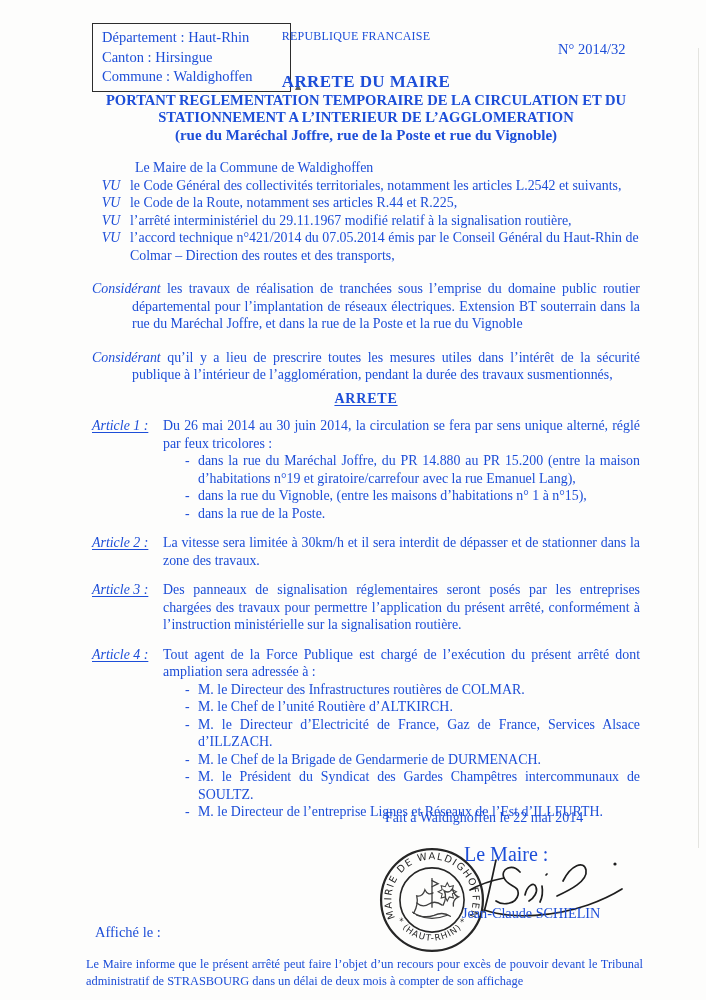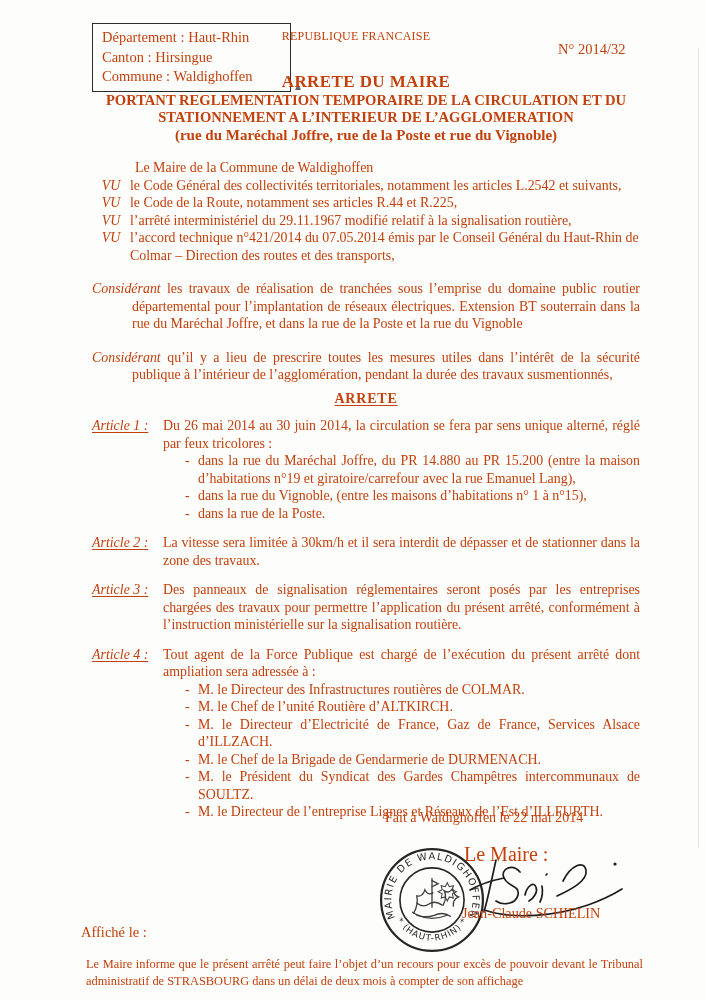--- a/index.html
+++ b/index.html
@@ -1,20 +1,20 @@
 <!DOCTYPE html>
 <html><head>
 <meta charset="utf-8">
 <style>
   * { margin:0; padding:0; box-sizing:border-box; }
   html,body { background:#ffffff; }
   .page {
     position:relative; width:706px; height:1000px;
     background:#fdfdfc; overflow:hidden;
-    font-family:"Liberation Serif", serif; color:#c2410c;
+    font-family:"Liberation Serif", serif; color:#1d4ed8;
   }
   
   .header-box {
     position:absolute; left:92px; top:23px; width:199px; height:69px;
     border:1.5px solid #2c2c2c; padding:4px 9px 0 9px;
     font-size:14.5px; line-height:19.5px;
   }
   .republique { position:absolute; left:250px; top:29px; width:212px; text-align:center; font-size:12px; letter-spacing:.2px; }
   .numero { position:absolute; left:558px; top:41px; font-size:14.5px; }
   .scan-speck { position:absolute; left:295px; top:84px; width:6px; height:6px; background:#474747; clip-path:polygon(50% 0,100% 100%,0 100%); opacity:.85; }
@@ -45,21 +45,21 @@
   .bullet-dash { flex:0 0 13px; }
   .bullet-text { flex:1; text-align:justify; }
 
   
   .fait { position:absolute; left:385px; top:810px; font-size:14px; }
   .le-maire { position:absolute; left:464px; top:843px; font-size:20px; }
   .stamp { position:absolute; left:376px; top:844px; width:112px; height:112px; }
   .stamp text { font-family:"DejaVu Sans", sans-serif; fill:#262626; }
   .signature { position:absolute; left:462px; top:848px; width:168px; height:80px; }
   .signer-name { position:absolute; left:462px; top:905px; font-size:14.2px; }
-  .affiche { position:absolute; left:81px; top:924px; font-size:14.5px; }
+  .affiche { position:absolute; left:95px; top:924px; font-size:14.5px; }
   .footer-note { position:absolute; left:86px; top:956px; width:557px; font-size:12.4px; line-height:16.5px; text-align:justify; }
 </style>
 </head>
 <body>
 
 <div class="page">
 
   <div class="header-box">
     <div>Département : Haut-Rhin</div>
     <div>Canton : Hirsingue</div>

